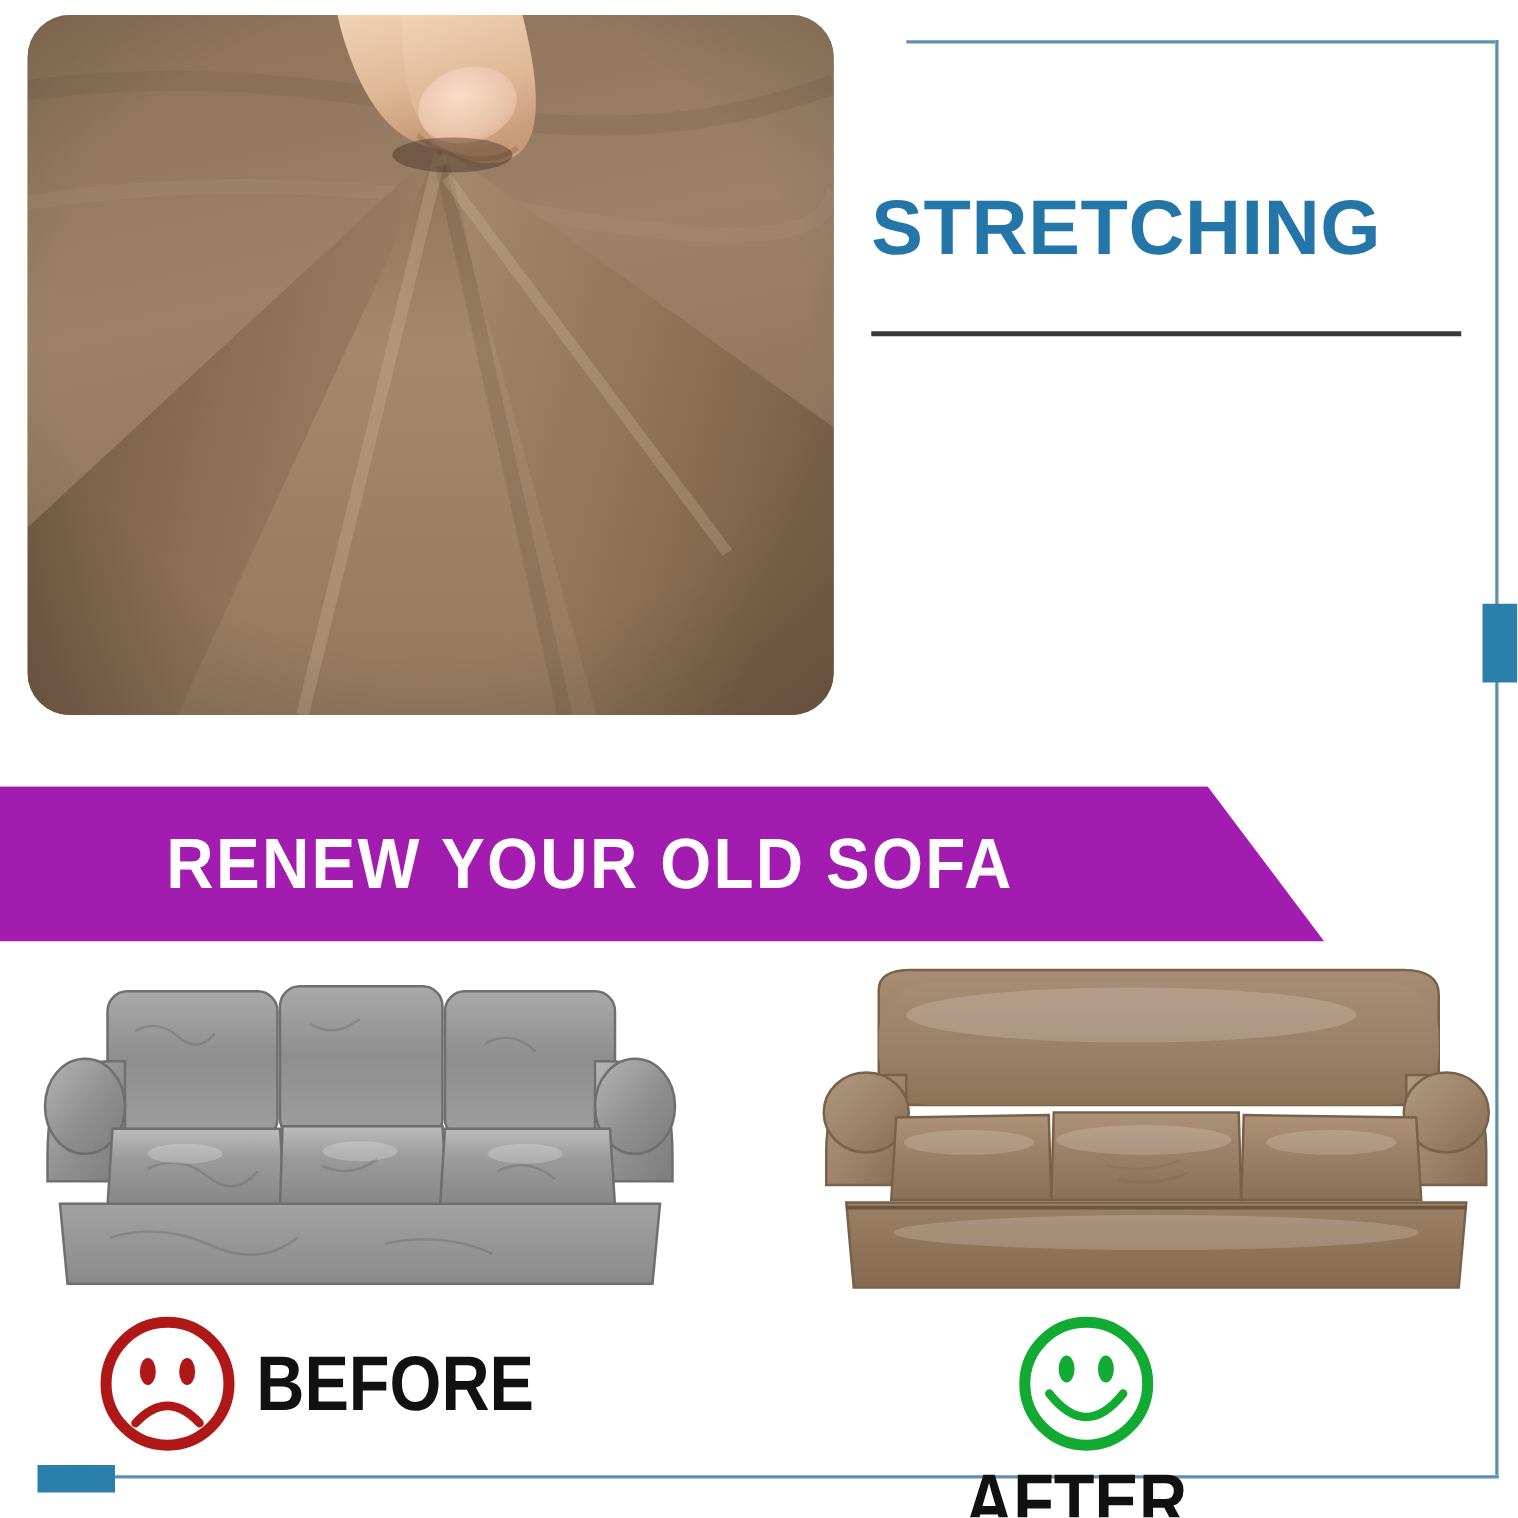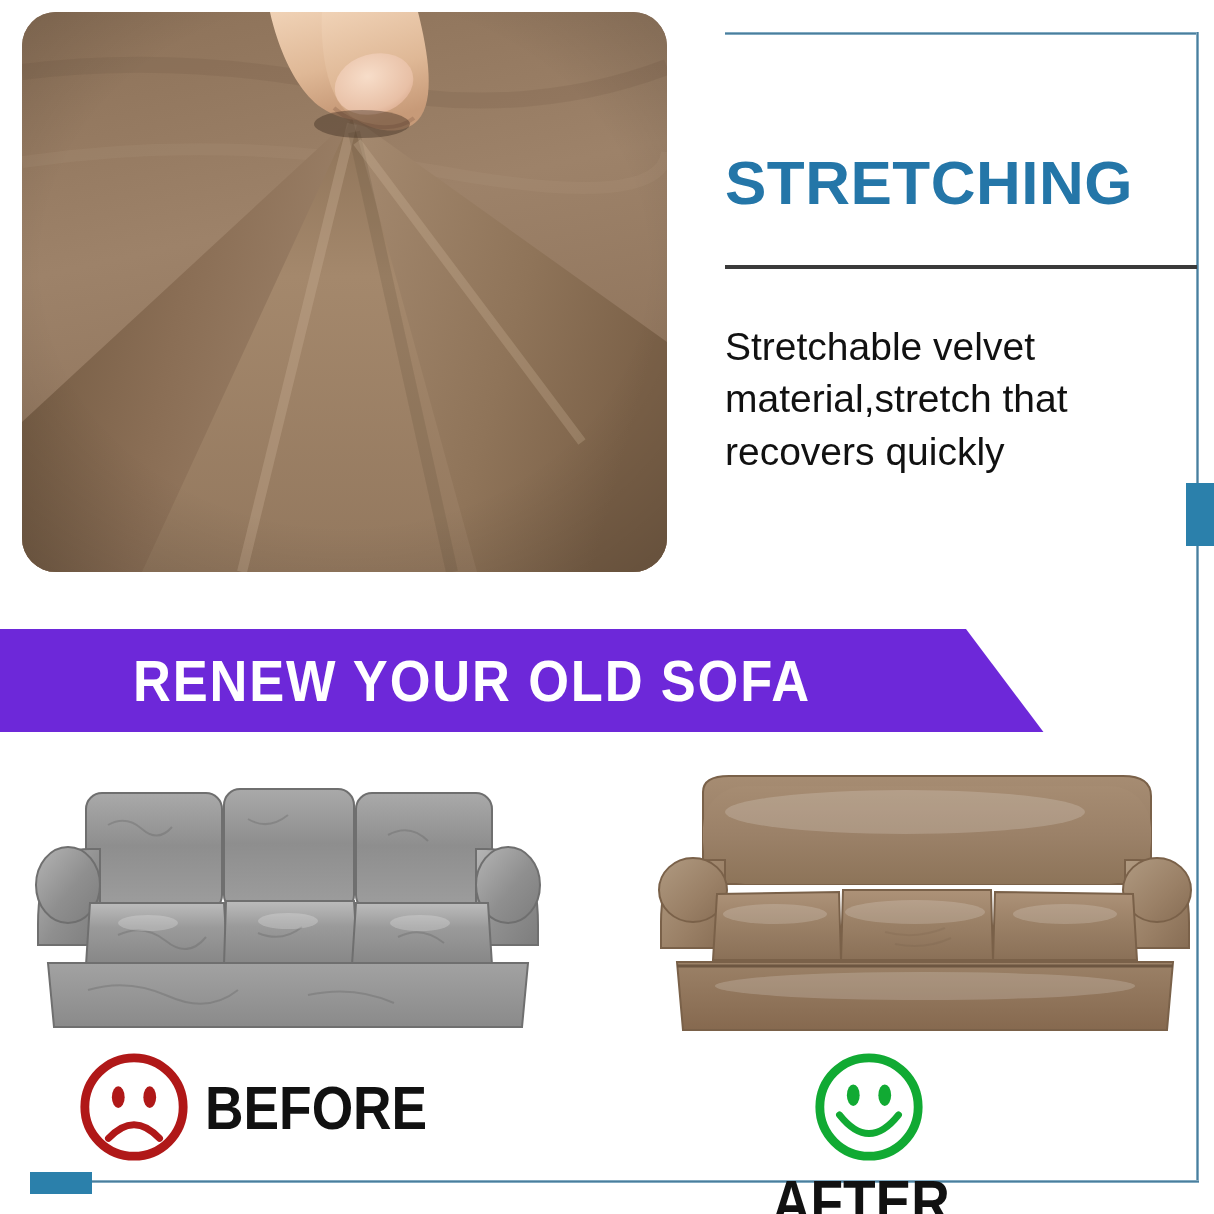--- a/index.html
+++ b/index.html
@@ -36,38 +36,38 @@
 
   
   .fabric-card{
     position:absolute;left:22px;top:12px;width:645px;height:560px;
     border-radius:34px;overflow:hidden;
     background:#8a6e58;
   }
   .fabric-svg{display:block;width:100%;height:100%;}
 
   
-  .feature-block{position:absolute;left:697px;top:150px;width:480px;margin-left:28px;}
+  .feature-block{position:absolute;left:697px;top:150px;width:480px;}
   .feature-title{
     font-size:62px;font-weight:bold;color:#2476a8;
     letter-spacing:0.5px;line-height:1.05;margin:0;
     font-stretch:condensed;
   }
   .feature-rule{
     margin-top:50px;width:472px;height:4px;background:#3a3a3a;
   }
   .feature-desc{
     margin-top:52px;font-size:39px;line-height:1.34;color:#111;
     font-weight:normal;
   }
 
   
   .banner{
-    position:absolute;left:0;top:629px;width:1060px;height:103px;
-    background:#6d28d9;
+    position:absolute;left:0;top:629px;width:1060px;height:124px;
+    background:#a21caf;
     clip-path:polygon(0 0, 966px 0, 1060px 125px, 0 125px);
     display:flex;align-items:center;
   }
   .banner-text{
     color:#ffffff;font-size:57px;font-weight:bold;
     letter-spacing:2px;margin-left:133px;
     font-stretch:condensed;
     transform:scaleX(0.92);transform-origin:left center;
     white-space:nowrap;
   }
@@ -176,21 +176,20 @@
         <ellipse cx="340" cy="112" rx="48" ry="14" fill="rgba(60,42,30,0.42)"></ellipse>
       </g>
 
       <rect x="0" y="0" width="645" height="560" fill="url(#vign)"></rect>
     </svg>
   </div>
 
   <div class="feature-block">
     <div class="feature-title">STRETCHING</div>
     <div class="feature-rule"></div>
-    <div class="feature-desc">Stretchable velvet material,stretch that recovers quickly</div>
   </div>
 
   <div class="banner">
     <span class="banner-text">RENEW YOUR OLD SOFA</span>
   </div>
 
   <div class="sofa sofa-before">
     <svg viewBox="0 0 520 262" preserveAspectRatio="none">
       <defs>
         <linearGradient id="gBack" x1="0" y1="0" x2="0" y2="1">

